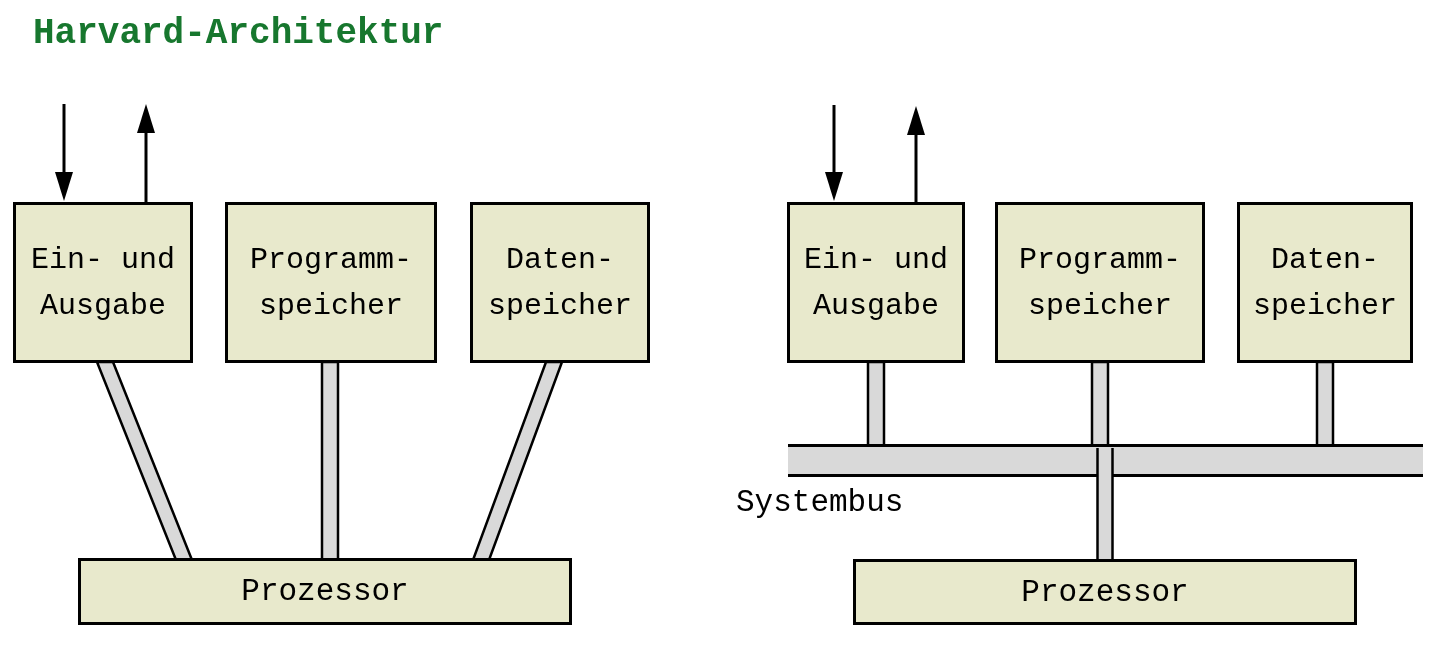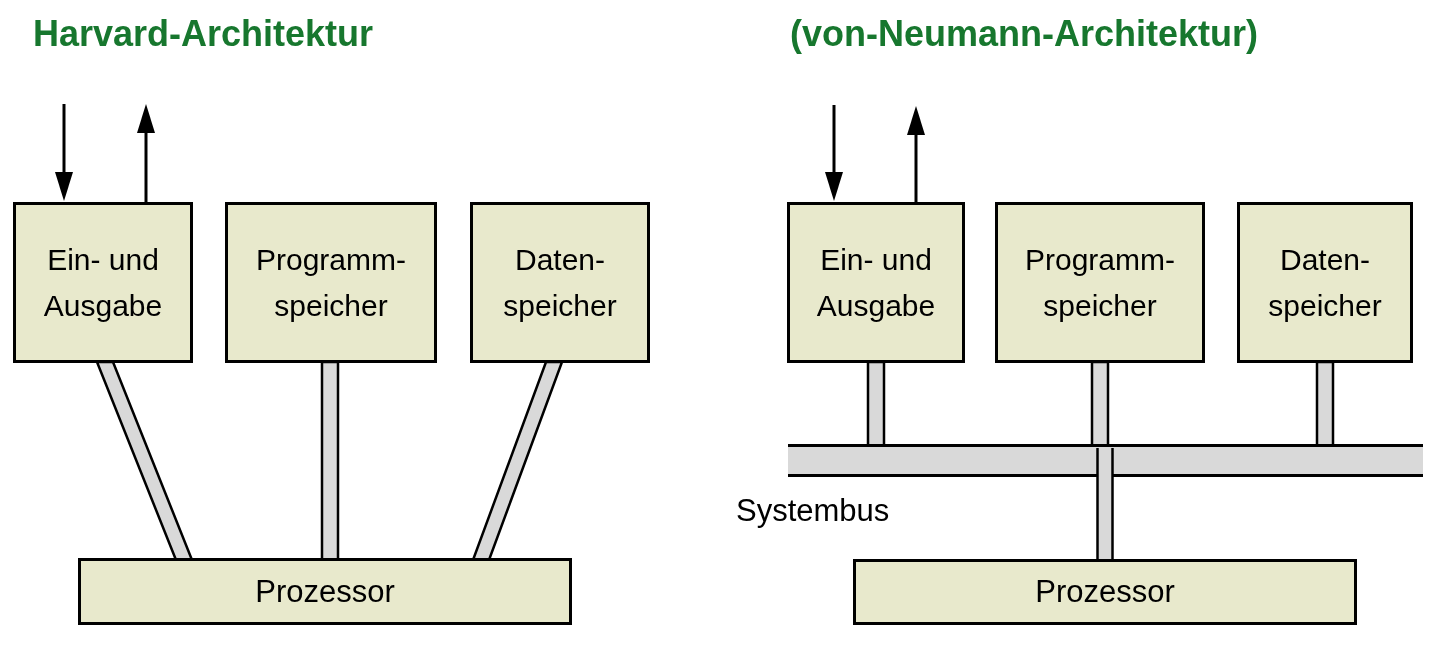--- a/index.html
+++ b/index.html
@@ -8,21 +8,21 @@
     --box-border:#000000;
     --connector-fill:#d9d9d9;
     --text:#000000;
     --bg:#ffffff;
   }
   html,body{margin:0;padding:0;background:var(--bg);}
   #stage{
     position:relative;
     width:1448px;height:655px;
     background:var(--bg);
-    font-family:Liberation Sans, sans-serif;
+    font-family:Liberation Mono, monospace;
     overflow:hidden;
   }
   .svg-layer{position:absolute;left:0;top:0;width:1448px;height:655px;}
   .diagram-title{
     position:absolute;
     font-size:36px;font-weight:bold;line-height:44px;
     color:var(--title-green);
     white-space:nowrap;
   }
   .node-box{
@@ -108,37 +108,36 @@
   <div class="node-box" style="left:470px;top:202px;width:180px;height:161px;">
     <span>Daten-</span>
     <span>speicher</span>
   </div>
 
   <div class="proc-box" style="left:78px;top:558px;width:494px;height:67px;">
     <span>Prozessor</span>
   </div>
 
   <div class="diagram-title" style="left:790px;top:12px;">
-    <div>(von-Neumann-Architektur)</div>
   </div>
 
   <div class="node-box" style="left:787px;top:202px;width:178px;height:161px;">
     <span>Ein- und</span>
     <span>Ausgabe</span>
   </div>
 
   <div class="node-box" style="left:995px;top:202px;width:210px;height:161px;">
     <span>Programm-</span>
     <span>speicher</span>
   </div>
 
   <div class="node-box" style="left:1237px;top:202px;width:176px;height:161px;">
     <span>Daten-</span>
     <span>speicher</span>
   </div>
 
-  <div class="bus-label" style="left:736px;top:485px;margin-top:8px;">Systembus</div>
+  <div class="bus-label" style="left:736px;top:485px;">Systembus</div>
 
   <div class="proc-box" style="left:853px;top:559px;width:504px;height:66px;">
     <span>Prozessor</span>
   </div>
 
 </div>
 
 </body></html>

